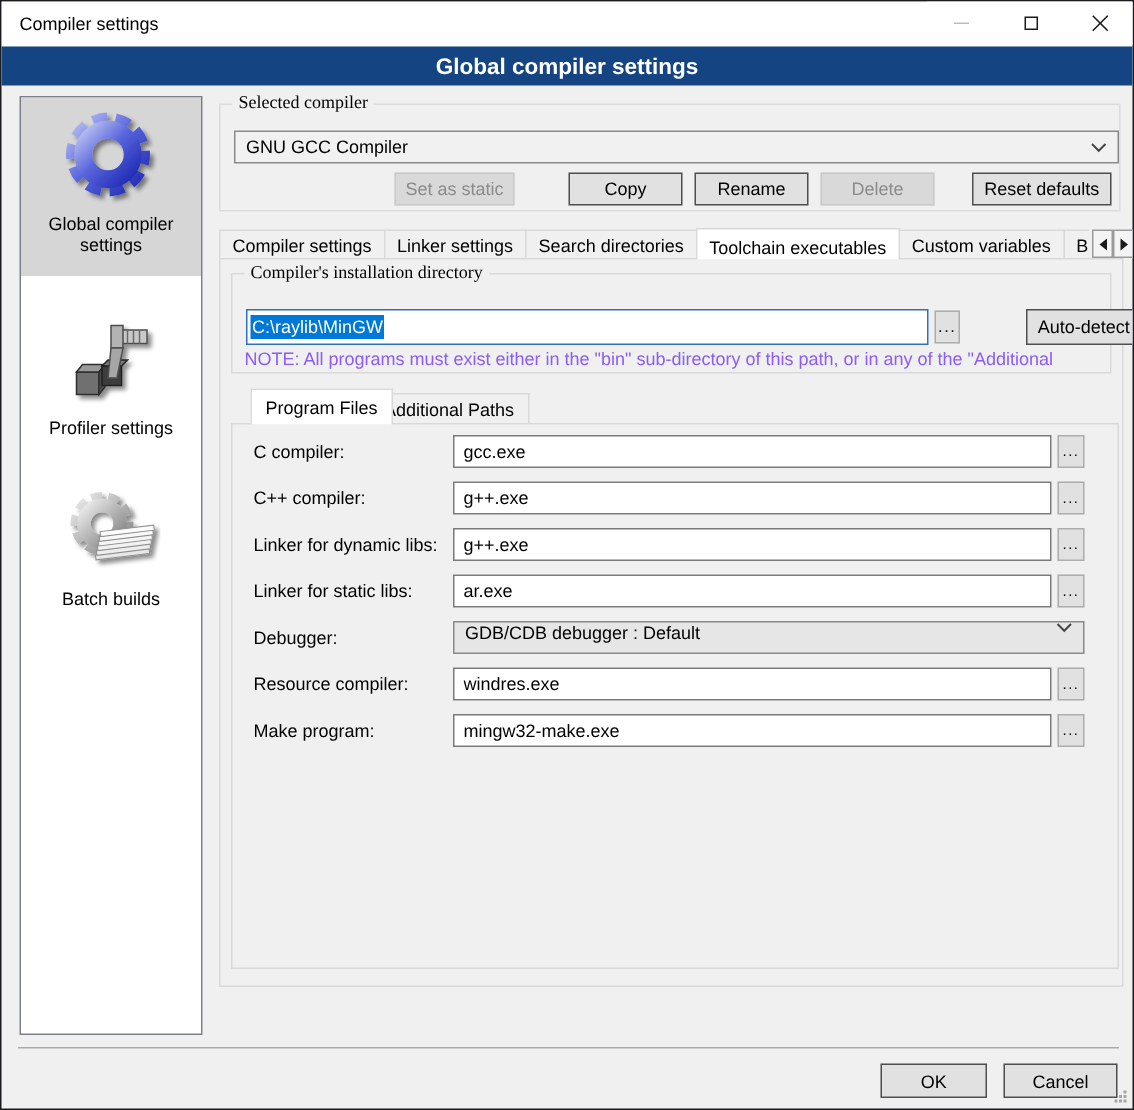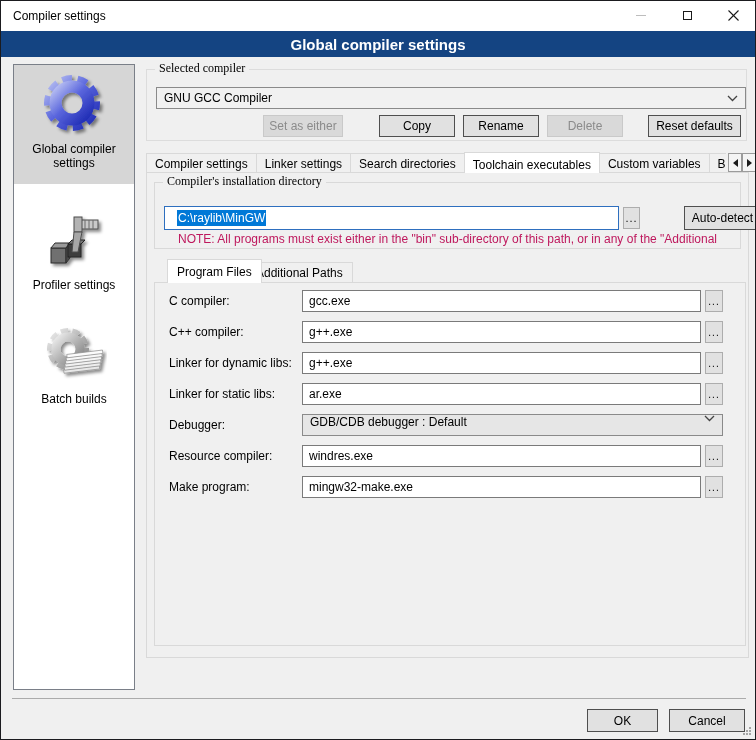--- a/index.html
+++ b/index.html
@@ -34,23 +34,23 @@
   
   .tabstrip{position:absolute;left:145px;top:151px;width:580px;height:21px;display:flex;align-items:flex-end;overflow:hidden;}
   .tab{height:20px;background:#F0F0F0;border:1px solid #D9D9D9;border-bottom:none;display:flex;align-items:center;padding:0 8px;white-space:nowrap;margin-right:-1px;}
   .tab.active{height:24px;background:#FFFFFF;position:relative;top:3px;border-color:#D9D9D9;z-index:5;padding-top:0;}
   .tab.clipped{max-width:46px;overflow:hidden;}
   .tabpage{position:absolute;left:145px;top:171px;width:603px;height:486px;background:#F0F0F0;border:1px solid #D9D9D9;}
   .arrow-btn{position:absolute;top:152px;width:14px;height:19px;background:#F4F4F4;border:1px solid #9B9B9B;display:flex;align-items:center;justify-content:center;}
   .tri-left{width:0;height:0;border-top:4px solid transparent;border-bottom:4px solid transparent;border-right:5px solid #1A1A1A;}
   .tri-right{width:0;height:0;border-top:4px solid transparent;border-bottom:4px solid transparent;border-left:5px solid #1A1A1A;}
   
-  .path-box{position:absolute;left:163px;top:205px;width:455px;height:24px;border:1px solid #2E6FBF;background:#FFFFFF;display:flex;align-items:center;padding:0 12px;overflow:hidden;}
+  .path-box{position:absolute;left:163px;top:205px;width:455px;height:24px;border:1px solid #2E6FBF;background:#FFFFFF;display:flex;align-items:center;padding:0 2px;overflow:hidden;}
   .path-box .sel{background:#0078D7;color:#FFFFFF;padding:1px 1px;white-space:nowrap;}
-  .note-line{position:absolute;left:177px;top:231px;width:577px;white-space:nowrap;overflow:hidden;color:#be185d;}
+  .note-line{position:absolute;left:162px;top:231px;width:577px;white-space:nowrap;overflow:hidden;color:#8b5cf6;}
   
   .subtab{position:absolute;height:20px;background:#F0F0F0;border:1px solid #D9D9D9;border-bottom:none;display:flex;align-items:center;padding:0 9px;white-space:nowrap;}
   .subtab.active{height:24px;background:#FFFFFF;z-index:5;}
   .subpanel{position:absolute;left:153px;top:281px;width:592px;height:364px;background:#F0F0F0;border:1px solid #D9D9D9;}
   
   .rows{position:absolute;left:14px;top:7px;right:22px;display:grid;grid-template-columns:133px 1fr 22px;row-gap:9px;}
   .rows .flabel{line-height:22px;white-space:nowrap;}
   .rows .fld{position:relative;height:22px;border:1px solid #7A7A7A;background:#FFFFFF;display:flex;align-items:center;}
   .rows .fld input{width:100%;height:100%;border:none;outline:none;background:transparent;font-family:"Liberation Sans",sans-serif;font-size:12px;padding:0 6px;}
   .rows .mini{height:22px;margin-left:4px;background:#E1E1E1;border:1px solid #ADADAD;font-size:10px;letter-spacing:1px;display:flex;align-items:center;justify-content:center;}
@@ -154,21 +154,21 @@
   <div class="groupbox" style="left:145px;top:68px;width:601px;height:72px;">
     <span class="legend">Selected compiler</span>
   </div>
   <div class="combo" style="left:155px;top:86px;width:590px;height:22px;">
     <span class="combo-text">GNU GCC Compiler</span>
     <svg class="chev" width="11" height="7" viewBox="0 0 11 7">
       <polyline points="1,1 5.5,5.5 10,1" fill="none" stroke="#444444" stroke-width="1.3"></polyline>
     </svg>
   </div>
   <div class="btn disabled" style="left:262px;top:114px;width:80px;height:22px;">
-    <span>Set as either</span>
+    <span>Set as static</span>
   </div>
   <div class="btn" style="left:378px;top:114px;width:76px;height:22px;">
     <span>Copy</span>
   </div>
   <div class="btn" style="left:462px;top:114px;width:76px;height:22px;">
     <span>Rename</span>
   </div>
   <div class="btn disabled" style="left:546px;top:114px;width:76px;height:22px;">
     <span>Delete</span>
   </div>

